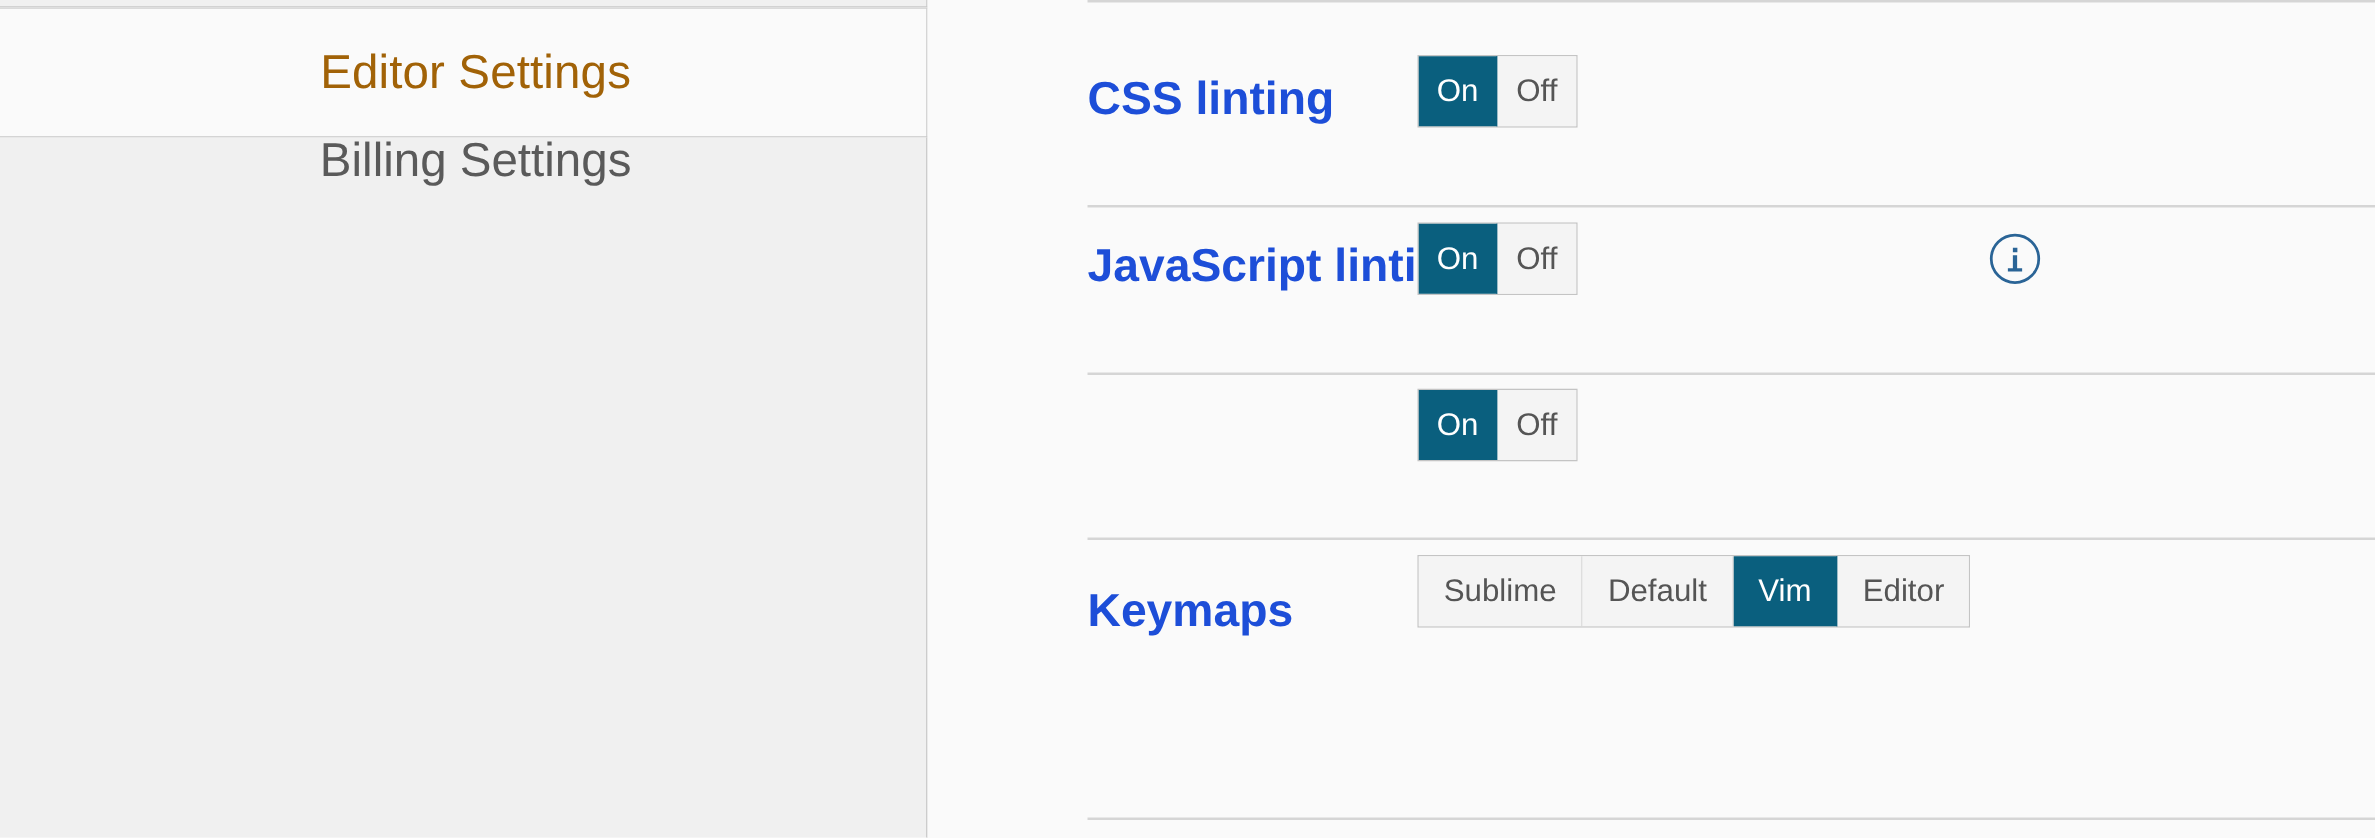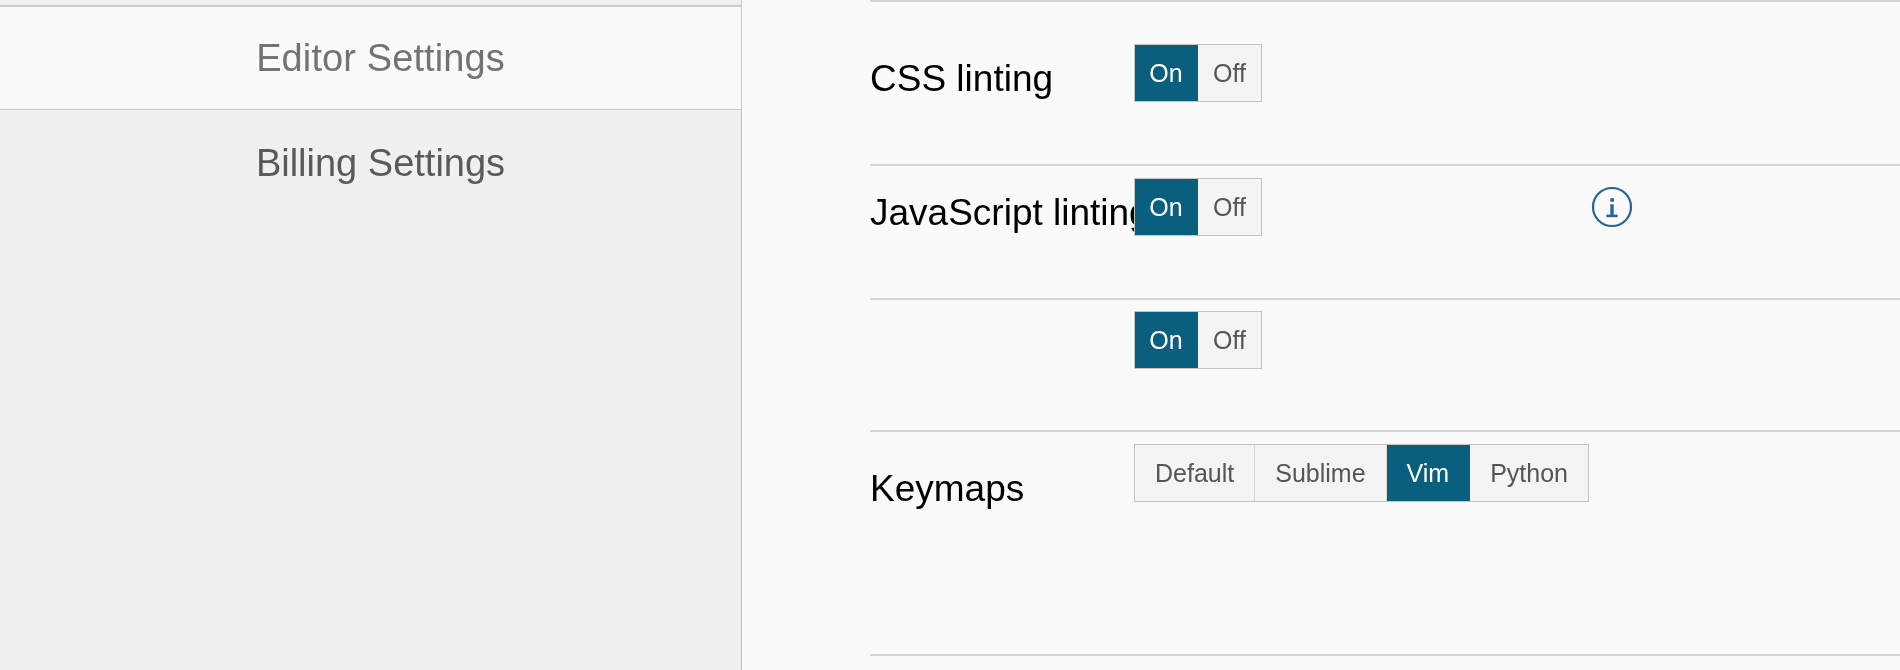--- a/index.html
+++ b/index.html
@@ -55,40 +55,40 @@
     background: #fafafa;
     border-top: 1px solid #cfcfcf;
     border-bottom: 1px solid #c8c8c8;
     border-right: 1px solid #c8c8c8;
     box-sizing: border-box;
     display: flex;
     align-items: center;
     justify-content: center;
   }
   #side-item-active .side-label {
-    color: #737373;
+    color: #a16207;
     font-size: 38px;
     font-weight: 300;
     line-height: 1;
     padding-left: 20px;
   }
   #side-list {
     position: absolute;
     left: 0;
     top: 110px;
     width: 742px;
     height: 560px;
     background: #f0f0f0;
     border-right: 1px solid #c0c0c0;
     box-sizing: border-box;
   }
   #side-list .side-row {
     height: 106px;
     display: flex;
-    align-items: center;
+    align-items: flex-start;
     justify-content: center;
     cursor: pointer;
   }
   #side-list .side-label {
     color: #5a5a5a;
     font-size: 38px;
     font-weight: 300;
     line-height: 1;
     padding-left: 20px;
   }
@@ -106,23 +106,23 @@
     position: absolute;
     left: 0;
     width: 1158px;
     box-sizing: border-box;
     display: flex;
     align-items: center;
   }
   .row-label {
     position: absolute;
     left: 128px;
-    color: #000000;
+    color: #1d4ed8;
     font-size: 37px;
-    font-weight: 400;
+    font-weight: 700;
     line-height: 1;
     white-space: nowrap;
     text-align: right;
   }
   .divider {
     position: absolute;
     left: 128px;
     width: 1030px;
     height: 2px;
     background: #d5d5d5;
@@ -222,20 +222,20 @@
   <div class="segmented toggle-onoff" style="left:392px; top:311px;">
     <div class="seg selected">On</div>
     <div class="seg">Off</div>
   </div>
   <div class="divider" style="top:430px;"></div>
 
   <div class="row" style="top:452px; height:62px;">
     <span class="row-label" style="top:18px;">Keymaps</span>
   </div>
   <div class="segmented keymaps-seg" style="left:392px; top:444px;">
+    <div class="seg">Sublime</div>
     <div class="seg">Default</div>
-    <div class="seg">Sublime</div>
     <div class="seg selected">Vim</div>
-    <div class="seg">Python</div>
+    <div class="seg">Editor</div>
   </div>
   <div class="divider" style="top:654px;"></div>
 
 </div>
 
 </body></html>

